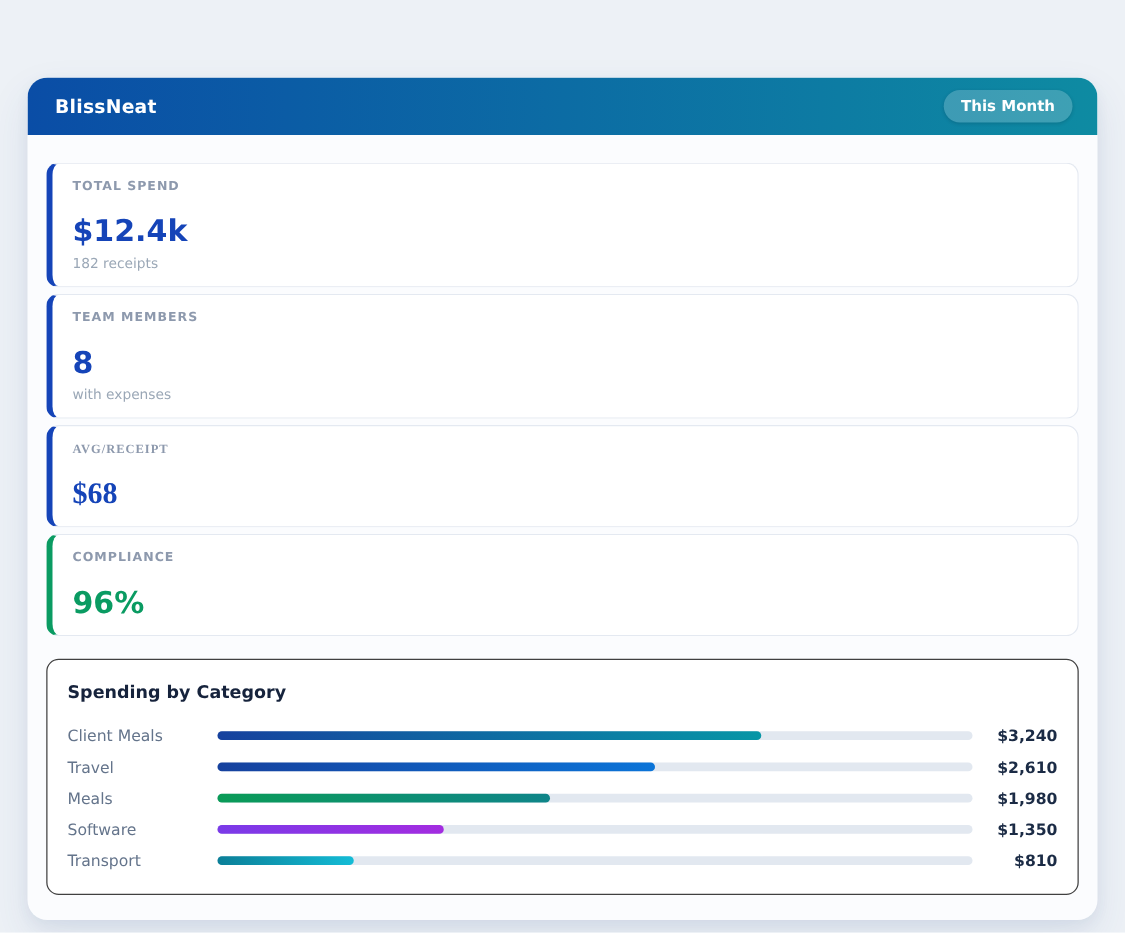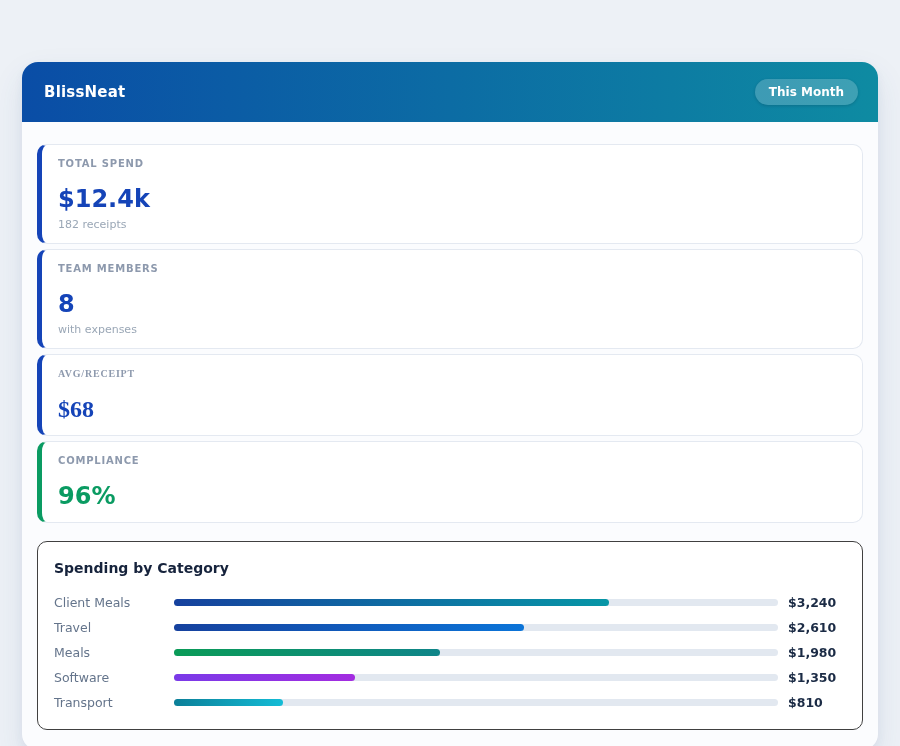--- a/index.html
+++ b/index.html
@@ -12,21 +12,21 @@
   }
   .app-card {
     width: 856px;
     margin: 0 auto;
     background: #fbfcfe;
     border-radius: 16px;
     box-shadow: 0 14px 32px rgba(50, 80, 140, 0.10), 0 4px 10px rgba(50, 80, 140, 0.06);
     overflow: hidden;
   }
   .app-header {
-    height: 60px;
+    height: 46px;
     display: flex;
     align-items: center;
     justify-content: space-between;
     padding: 0 20px 0 22px;
   }
   .app-title {
     color: #ffffff;
     font-size: 15px;
     font-weight: 700;
     letter-spacing: 0.2px;
@@ -109,20 +109,21 @@
   }
   .bar-fill {
     position: absolute;
     left: 0; top: 0;
     height: 7px;
     border-radius: 4px;
   }
   .spend-value {
     width: 58px;
     flex: 0 0 58px;
+    text-align: right;
     font-size: 12.5px;
     font-weight: 700;
     color: #1b2b45;
   }
 </style>
 </head>
 <body>
 
 <div class="app-card">
 

